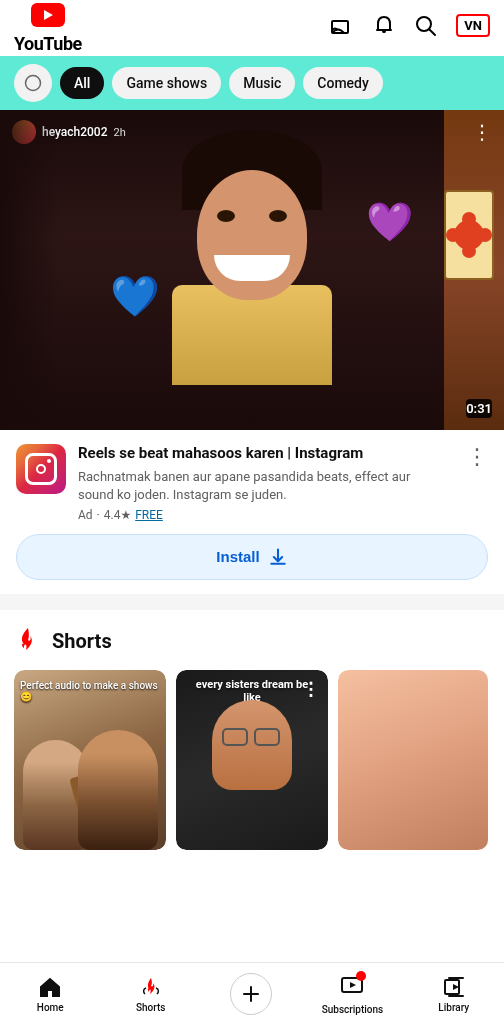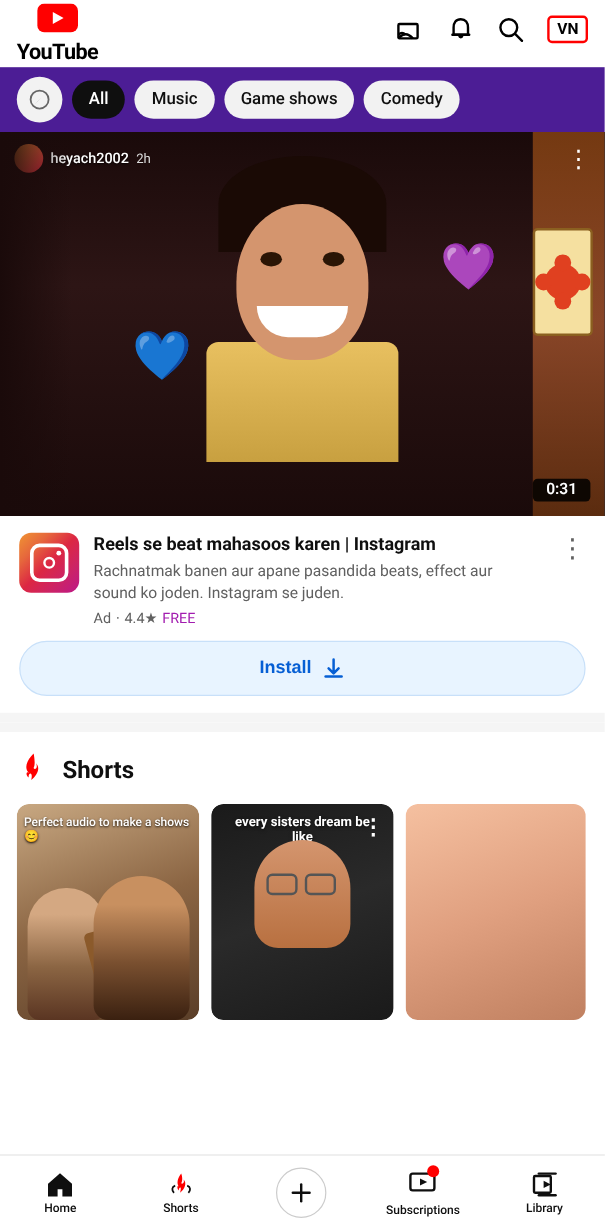--- a/index.html
+++ b/index.html
@@ -59,21 +59,21 @@
     }
 
     
     .chips-bar {
       display: flex;
       align-items: center;
       gap: 8px;
       padding: 8px 14px;
       overflow-x: auto;
       scrollbar-width: none;
-      background: #4c1d95;
+      background: #5eead4;
     }
     .chips-bar::-webkit-scrollbar { display: none; }
     .chip-explore {
       width: 38px;
       height: 38px;
       border-radius: 50%;
       background: #f2f2f2;
       display: flex;
       align-items: center;
       justify-content: center;
@@ -154,21 +154,21 @@
       cursor: pointer;
     }
     .duration-badge {
       position: absolute;
       bottom: 12px;
       right: 12px;
       background: rgba(0,0,0,0.85);
       color: #fff;
       font-size: 13px;
       font-weight: 600;
-      padding: 2px 11px;
+      padding: 2px 0;
       border-radius: 4px;
     }
 
     
     .ad-card {
       padding: 14px 16px;
       background: #fff;
       border-bottom: 8px solid #f5f5f5;
     }
     .ad-meta-row {
@@ -236,21 +236,22 @@
       font-size: 12px;
       color: #606060;
     }
     .ad-label {
       color: #606060;
     }
     .ad-rating {
       color: #606060;
     }
     .ad-free {
-      color: #a21caf;
+      color: #0369a1;
+      text-decoration: underline;
     }
     .ad-more-btn {
       font-size: 22px;
       color: #606060;
       cursor: pointer;
       padding-left: 8px;
       flex-shrink: 0;
     }
     .install-btn-wrap {
       margin-top: 12px;
@@ -481,22 +482,22 @@
 </header>
 
 <div class="chips-bar">
   <div class="chip-explore">
     <svg width="18" height="18" viewBox="0 0 24 24" fill="none">
       <circle cx="12" cy="12" r="10" stroke="#666" stroke-width="2" fill="none"></circle>
       <polygon points="17,7 10,14 7,17 14,10" fill="#666"></polygon>
     </svg>
   </div>
   <div class="chip chip-active">All</div>
+  <div class="chip chip-inactive">Game shows</div>
   <div class="chip chip-inactive">Music</div>
-  <div class="chip chip-inactive">Game shows</div>
   <div class="chip chip-inactive">Comedy</div>
 </div>
 
 <div class="video-container">
   <div class="video-thumb">
 
     <div style="position:absolute;width:100%;height:100%;background:linear-gradient(180deg,#1a0a0a 0%,#2d1515 40%,#1a0a0a 100%);"></div>
 
     <div style="position:absolute;top:20px;left:50%;transform:translateX(-50%);width:200px;height:280px;">
 

